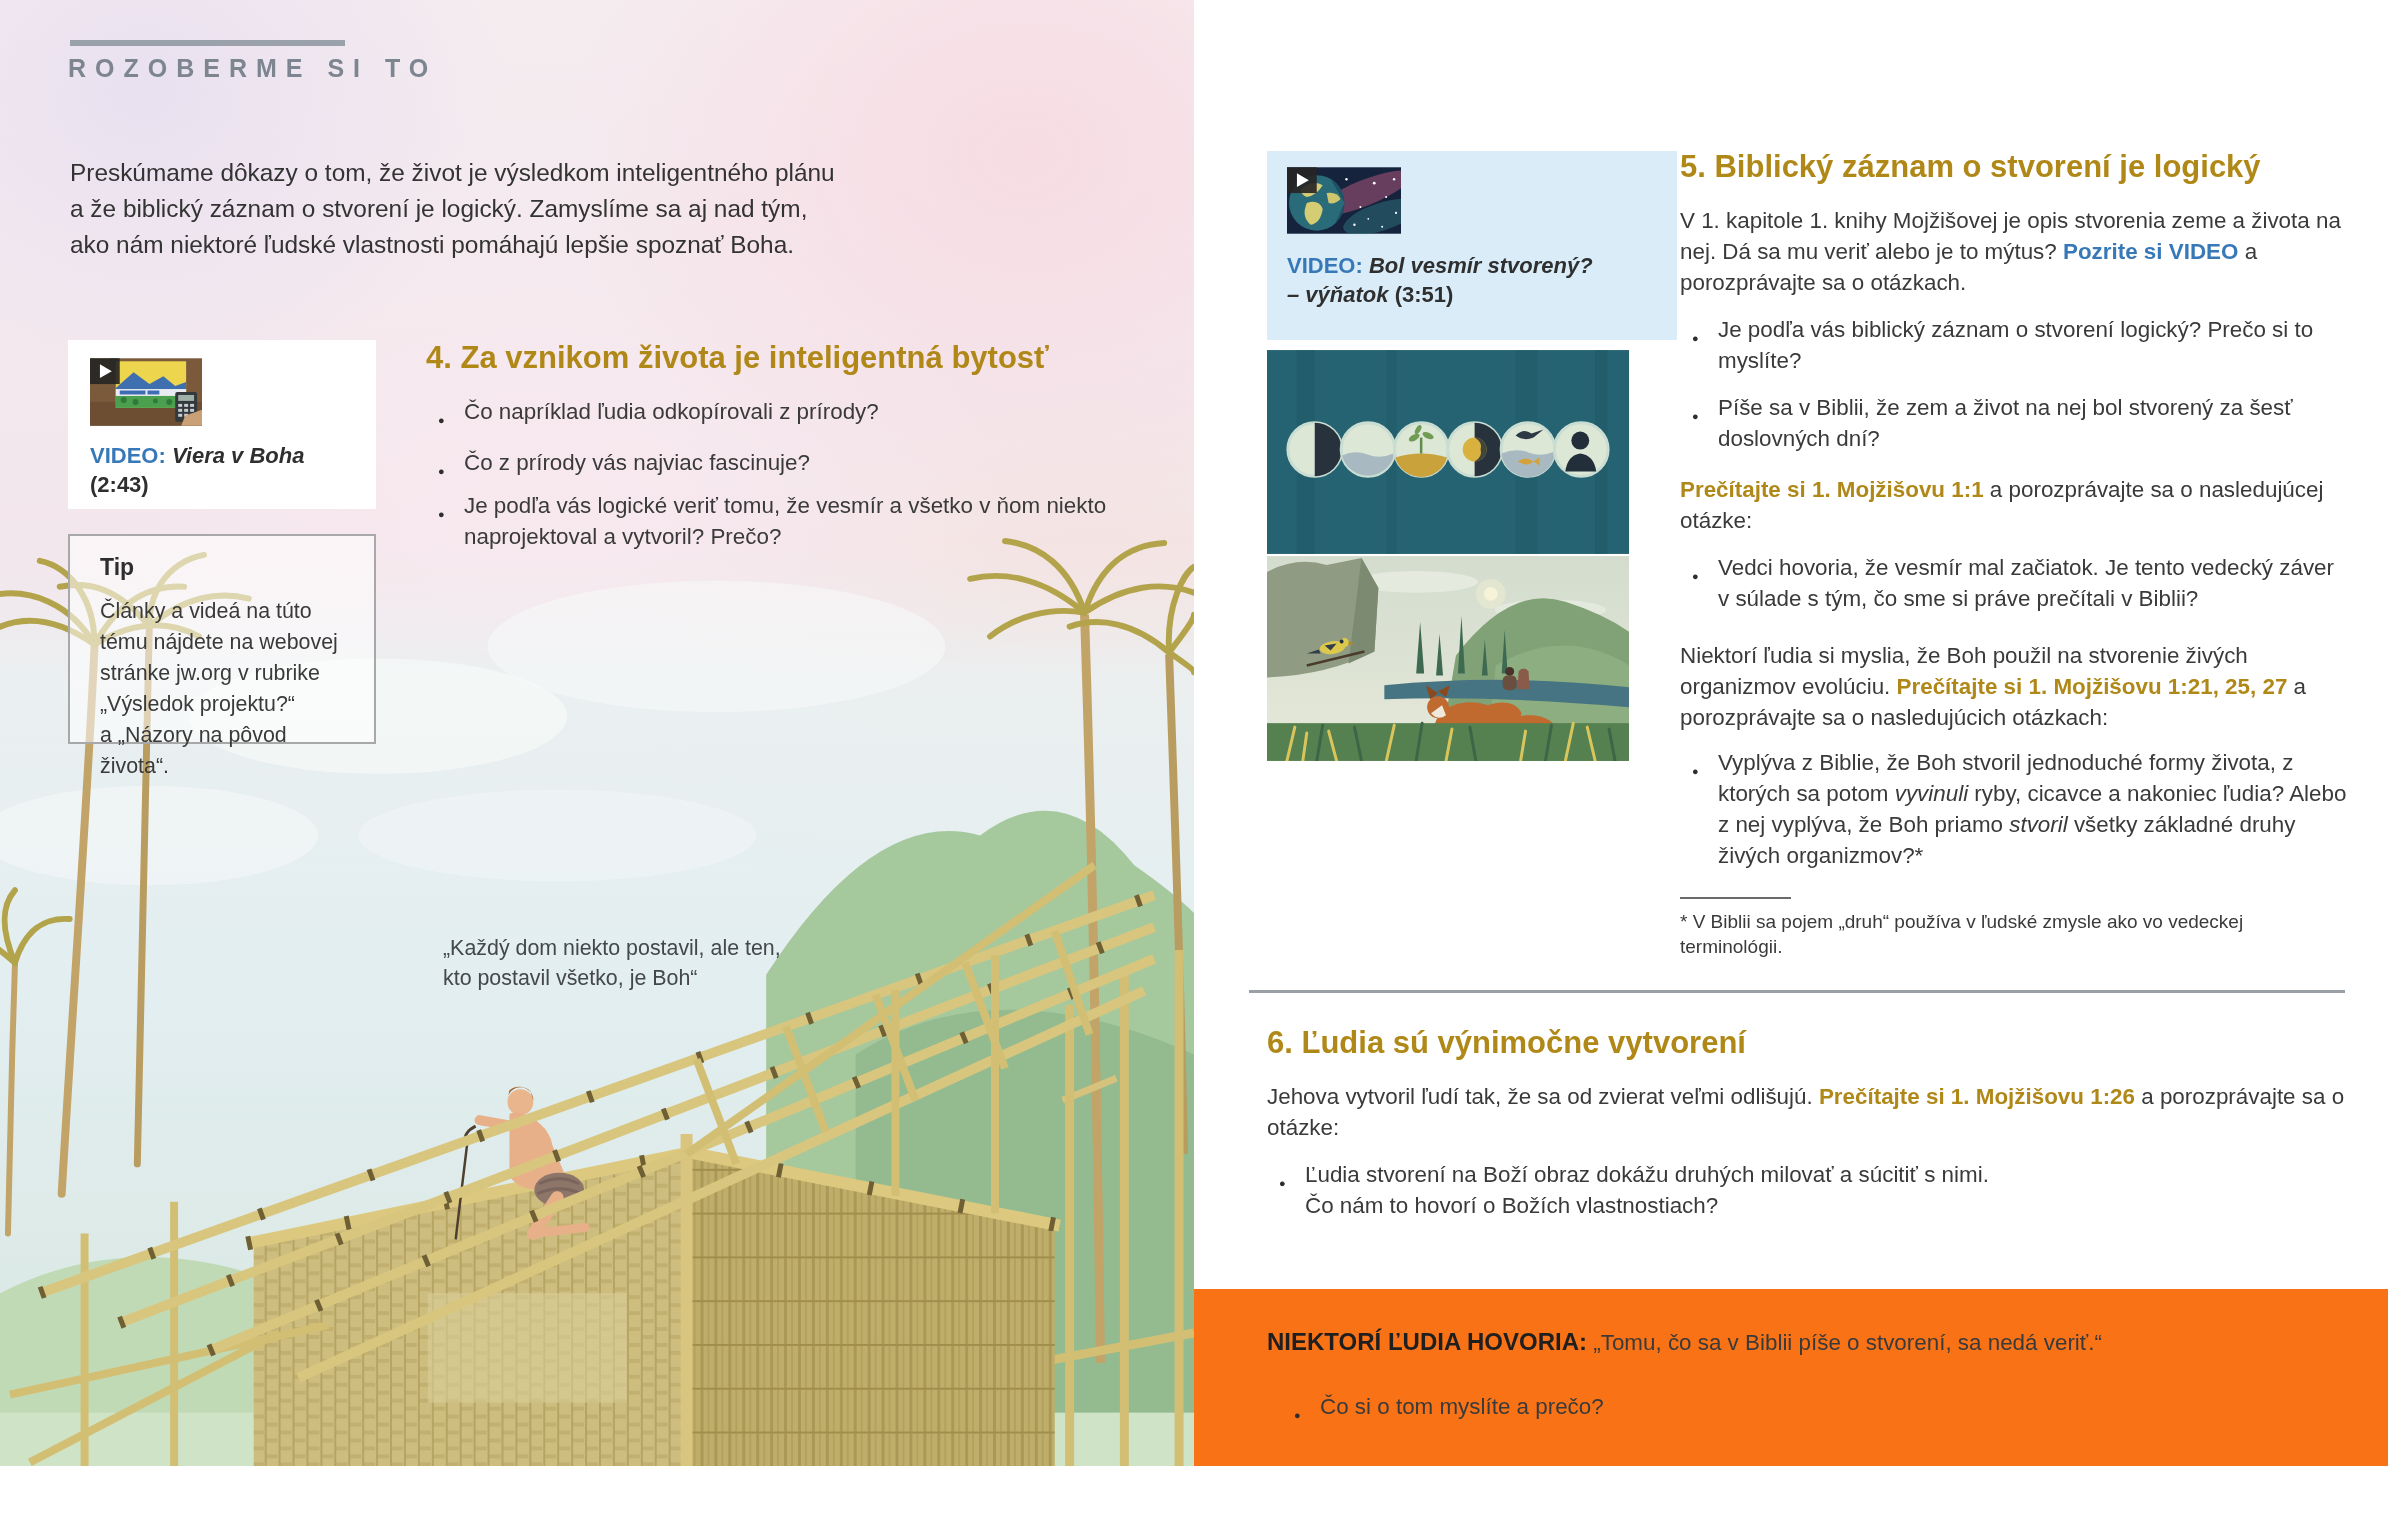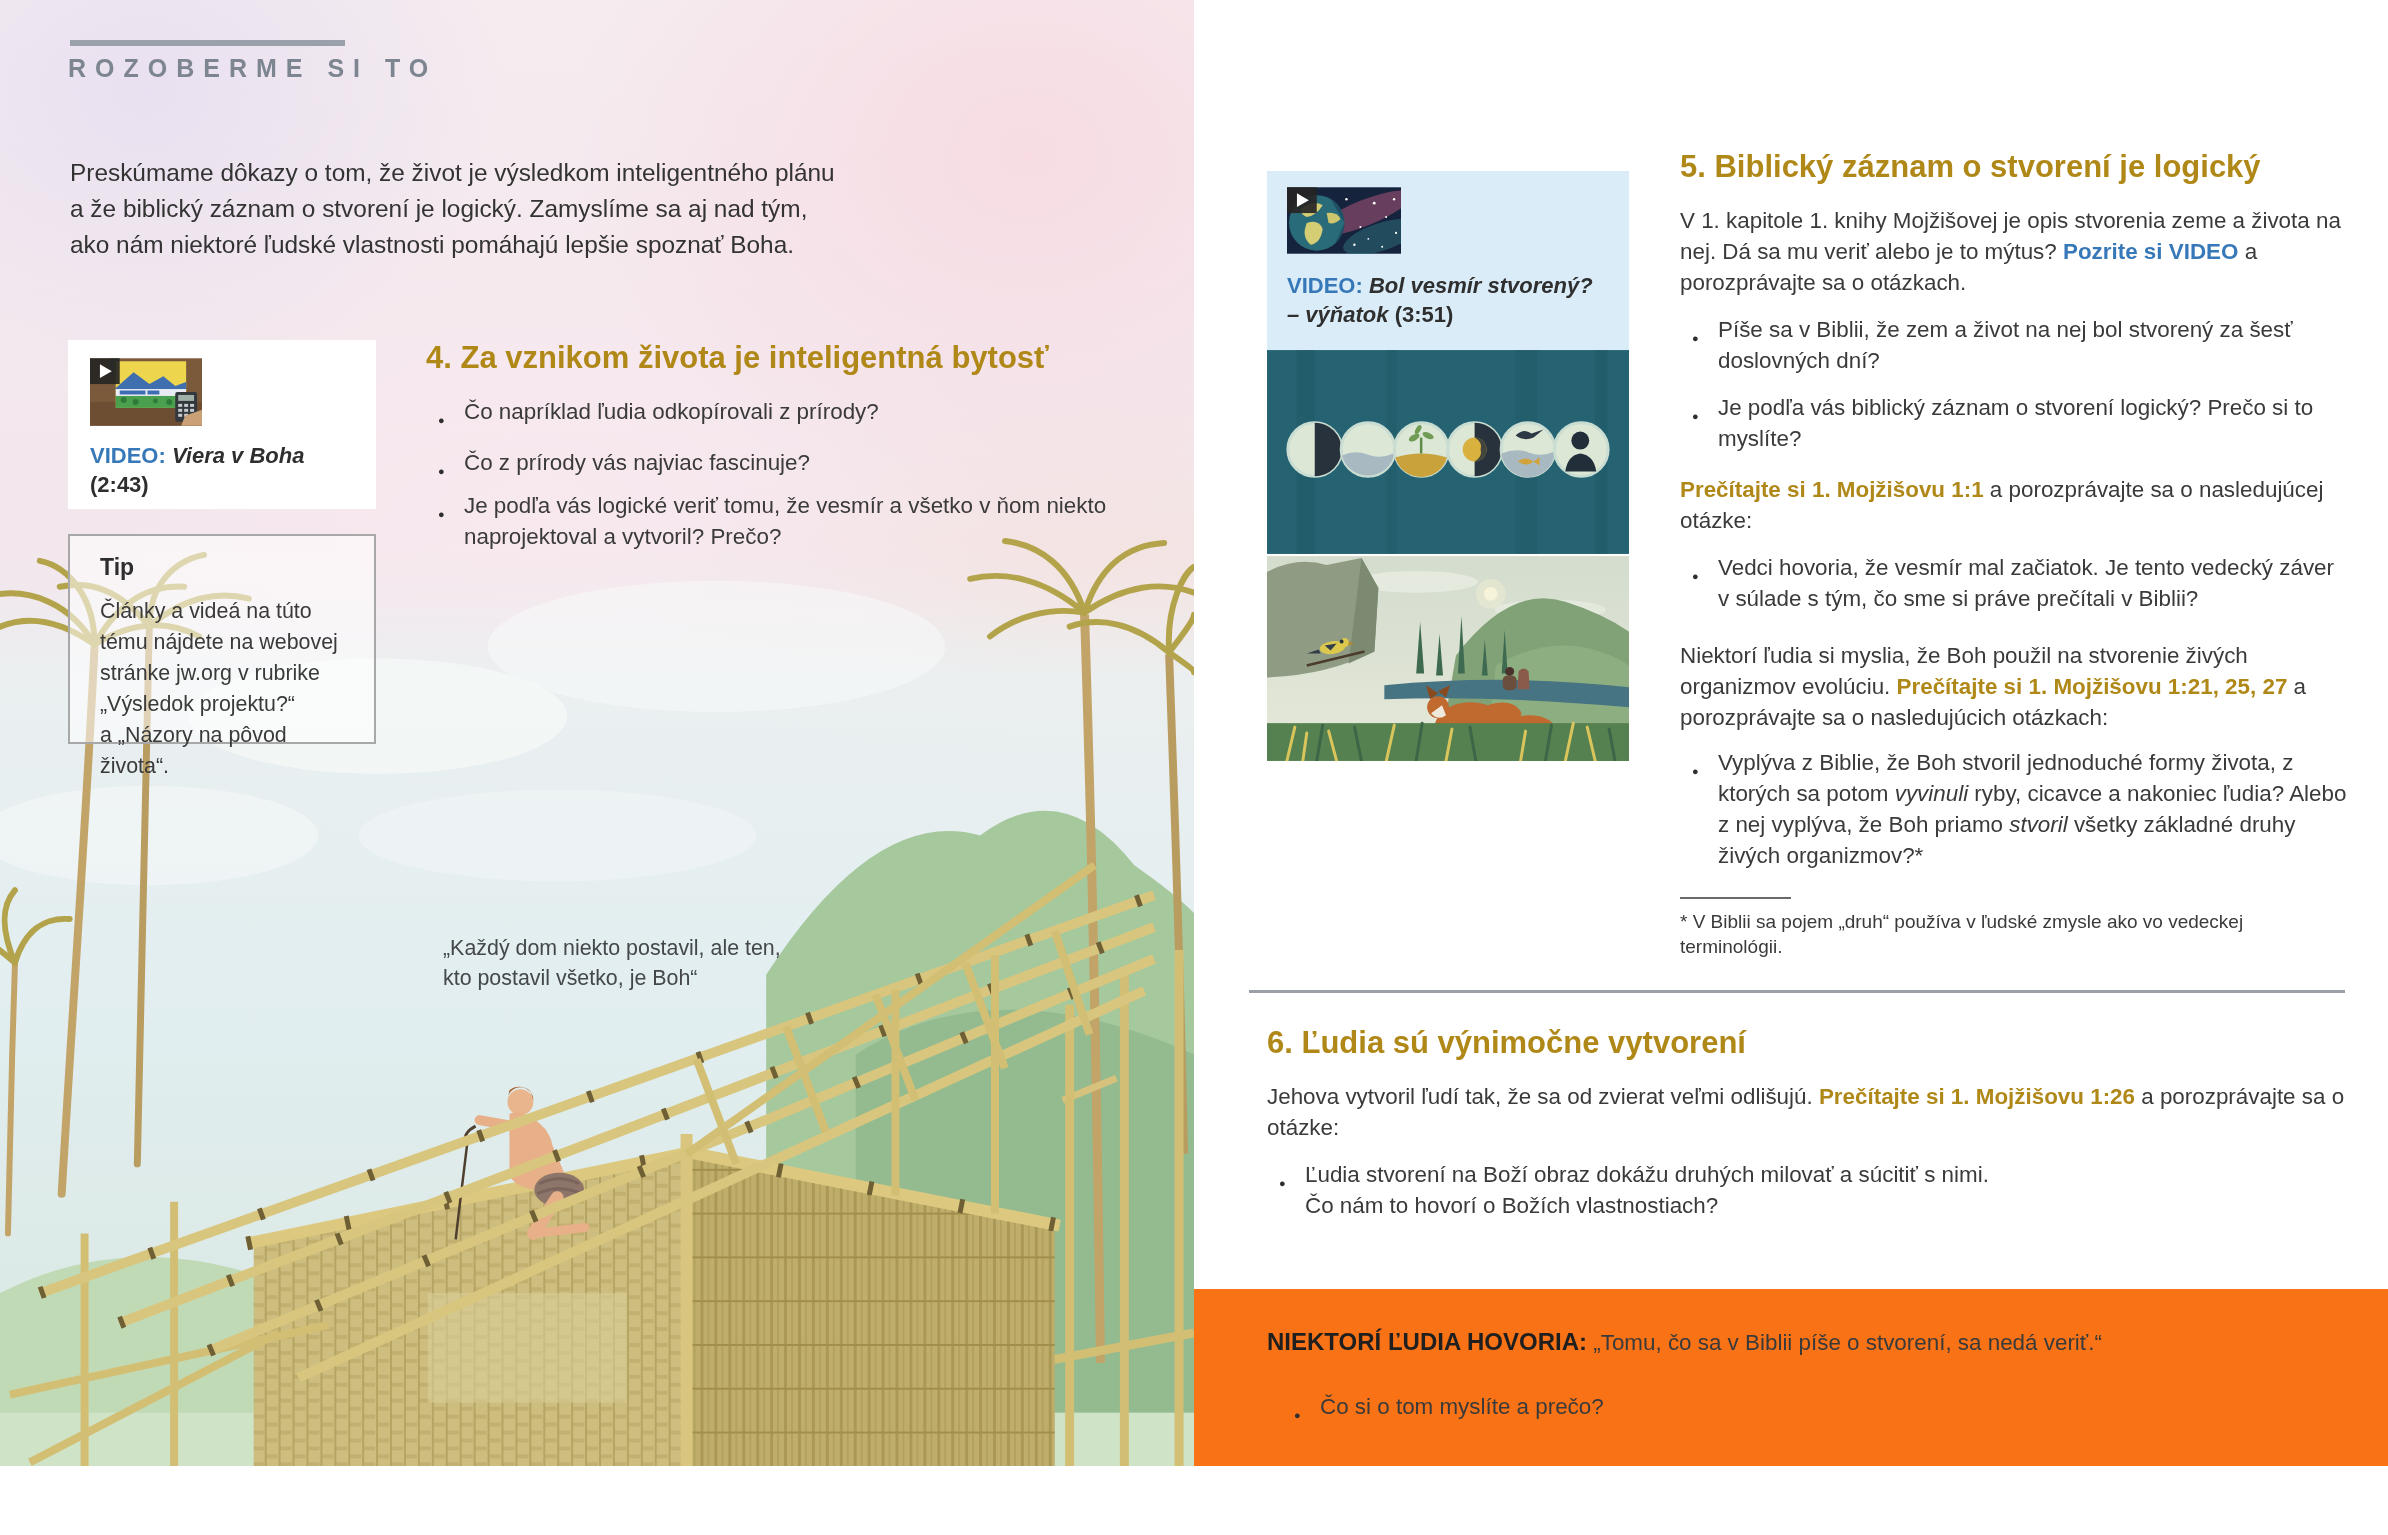--- a/index.html
+++ b/index.html
@@ -39,21 +39,21 @@
   .goldlink{color:#b08818;font-weight:bold;text-decoration:none;}
   .bluelink{color:#3778b8;font-weight:bold;text-decoration:none;}
   .bullet{position:relative;padding-left:38px;font-size:22.4px;line-height:31px;}
   .bullet::before{content:"●";position:absolute;left:12px;top:9px;font-size:11px;color:#2e2e2e;}
   .quote-left{left:443px;top:933px;width:468px;font-size:21.4px;line-height:30px;color:#44484b;}
 
   .illus-left{left:0;top:537px;width:1194px;height:998px;}
 
   
   .page-right{left:1194px;top:0;width:1194px;height:1535px;background:#ffffff;}
-  .video-card-right{left:73px;top:171px;width:362px;height:189px;background:#d9ecf8;}
+  .video-card-right{left:73px;top:151px;width:362px;height:189px;background:#d9ecf8;padding-left:48px;}
   .video-card-right .thumb{left:20px;top:16px;width:114px;height:67px;}
   .vc-right-caption{left:20px;top:100px;width:318px;}
   .panel-days{left:73px;top:350px;width:362px;height:204px;}
   .panel-landscape{left:73px;top:556px;width:362px;height:205px;}
 
   .col-s5{left:486px;top:149px;width:669px;}
   .mt16{margin-top:16px;} .mt20{margin-top:20px;} .mt14{margin-top:14px;}
   .mt24{margin-top:24px;} .mt26{margin-top:26px;} .mt12{margin-top:12px;}
   .fn-rule{width:111px;height:2px;background:#6a6a6a;margin-top:26px;}
   .footnote{margin-top:10px;font-size:19px;line-height:25px;color:#3a3a3a;width:637px;}
@@ -434,22 +434,22 @@
           <path d="M150 206 L156 168"></path>
         <path d="M210 206 L204 172"></path>
           <path d="M280 206 L286 170"></path>
           <path d="M350 206 L344 174"></path>
       </g>
     </svg>
 
     <div class="abs col-s5">
       <h2 class="sec">5. Biblický záznam o stvorení je logický</h2>
       <p class="body-p mt20"><span>V 1. kapitole 1. knihy Mojžišovej je opis stvorenia zeme a života na nej. Dá sa mu veriť alebo je to mýtus? </span><a href="#" class="bluelink">Pozrite si VIDEO</a><span> a porozprávajte sa o otázkach.</span></p>
+      <div class="bullet mt16">Je podľa vás biblický záznam o stvorení logický? Prečo si to myslíte?</div>
       <div class="bullet mt16">Píše sa v Biblii, že zem a život na nej bol stvorený za šesť doslovných dní?</div>
-      <div class="bullet mt16">Je podľa vás biblický záznam o stvorení logický? Prečo si to myslíte?</div>
       <p class="body-p mt20"><a href="#" class="goldlink">Prečítajte si 1. Mojžišovu 1:1</a><span> a porozprávajte sa o nasledujúcej otázke:</span></p>
       <div class="bullet mt16">Vedci hovoria, že vesmír mal začiatok. Je tento vedecký záver v súlade s tým, čo sme si práve prečítali v Biblii?</div>
       <p class="body-p mt26"><span>Niektorí ľudia si myslia, že Boh použil na stvorenie živých organizmov evolúciu. </span><a href="#" class="goldlink">Prečítajte si 1. Mojžišovu 1:21, 25, 27</a><span> a porozprávajte sa o nasledujúcich otázkach:</span></p>
       <div class="bullet mt14"><span>Vyplýva z Biblie, že Boh stvoril jednoduché formy života, z ktorých sa potom </span><i>vyvinuli</i><span> ryby, cicavce a nakoniec ľudia? Alebo z nej vyplýva, že Boh priamo </span><i>stvoril</i><span> všetky základné druhy živých organizmov?*</span></div>
       <div class="fn-rule"></div>
       <div class="footnote">* V Biblii sa pojem „druh“ používa v ľudské zmysle ako vo vedeckej terminológii.</div>
     </div>
 
     <div class="abs sep6"></div>
 

